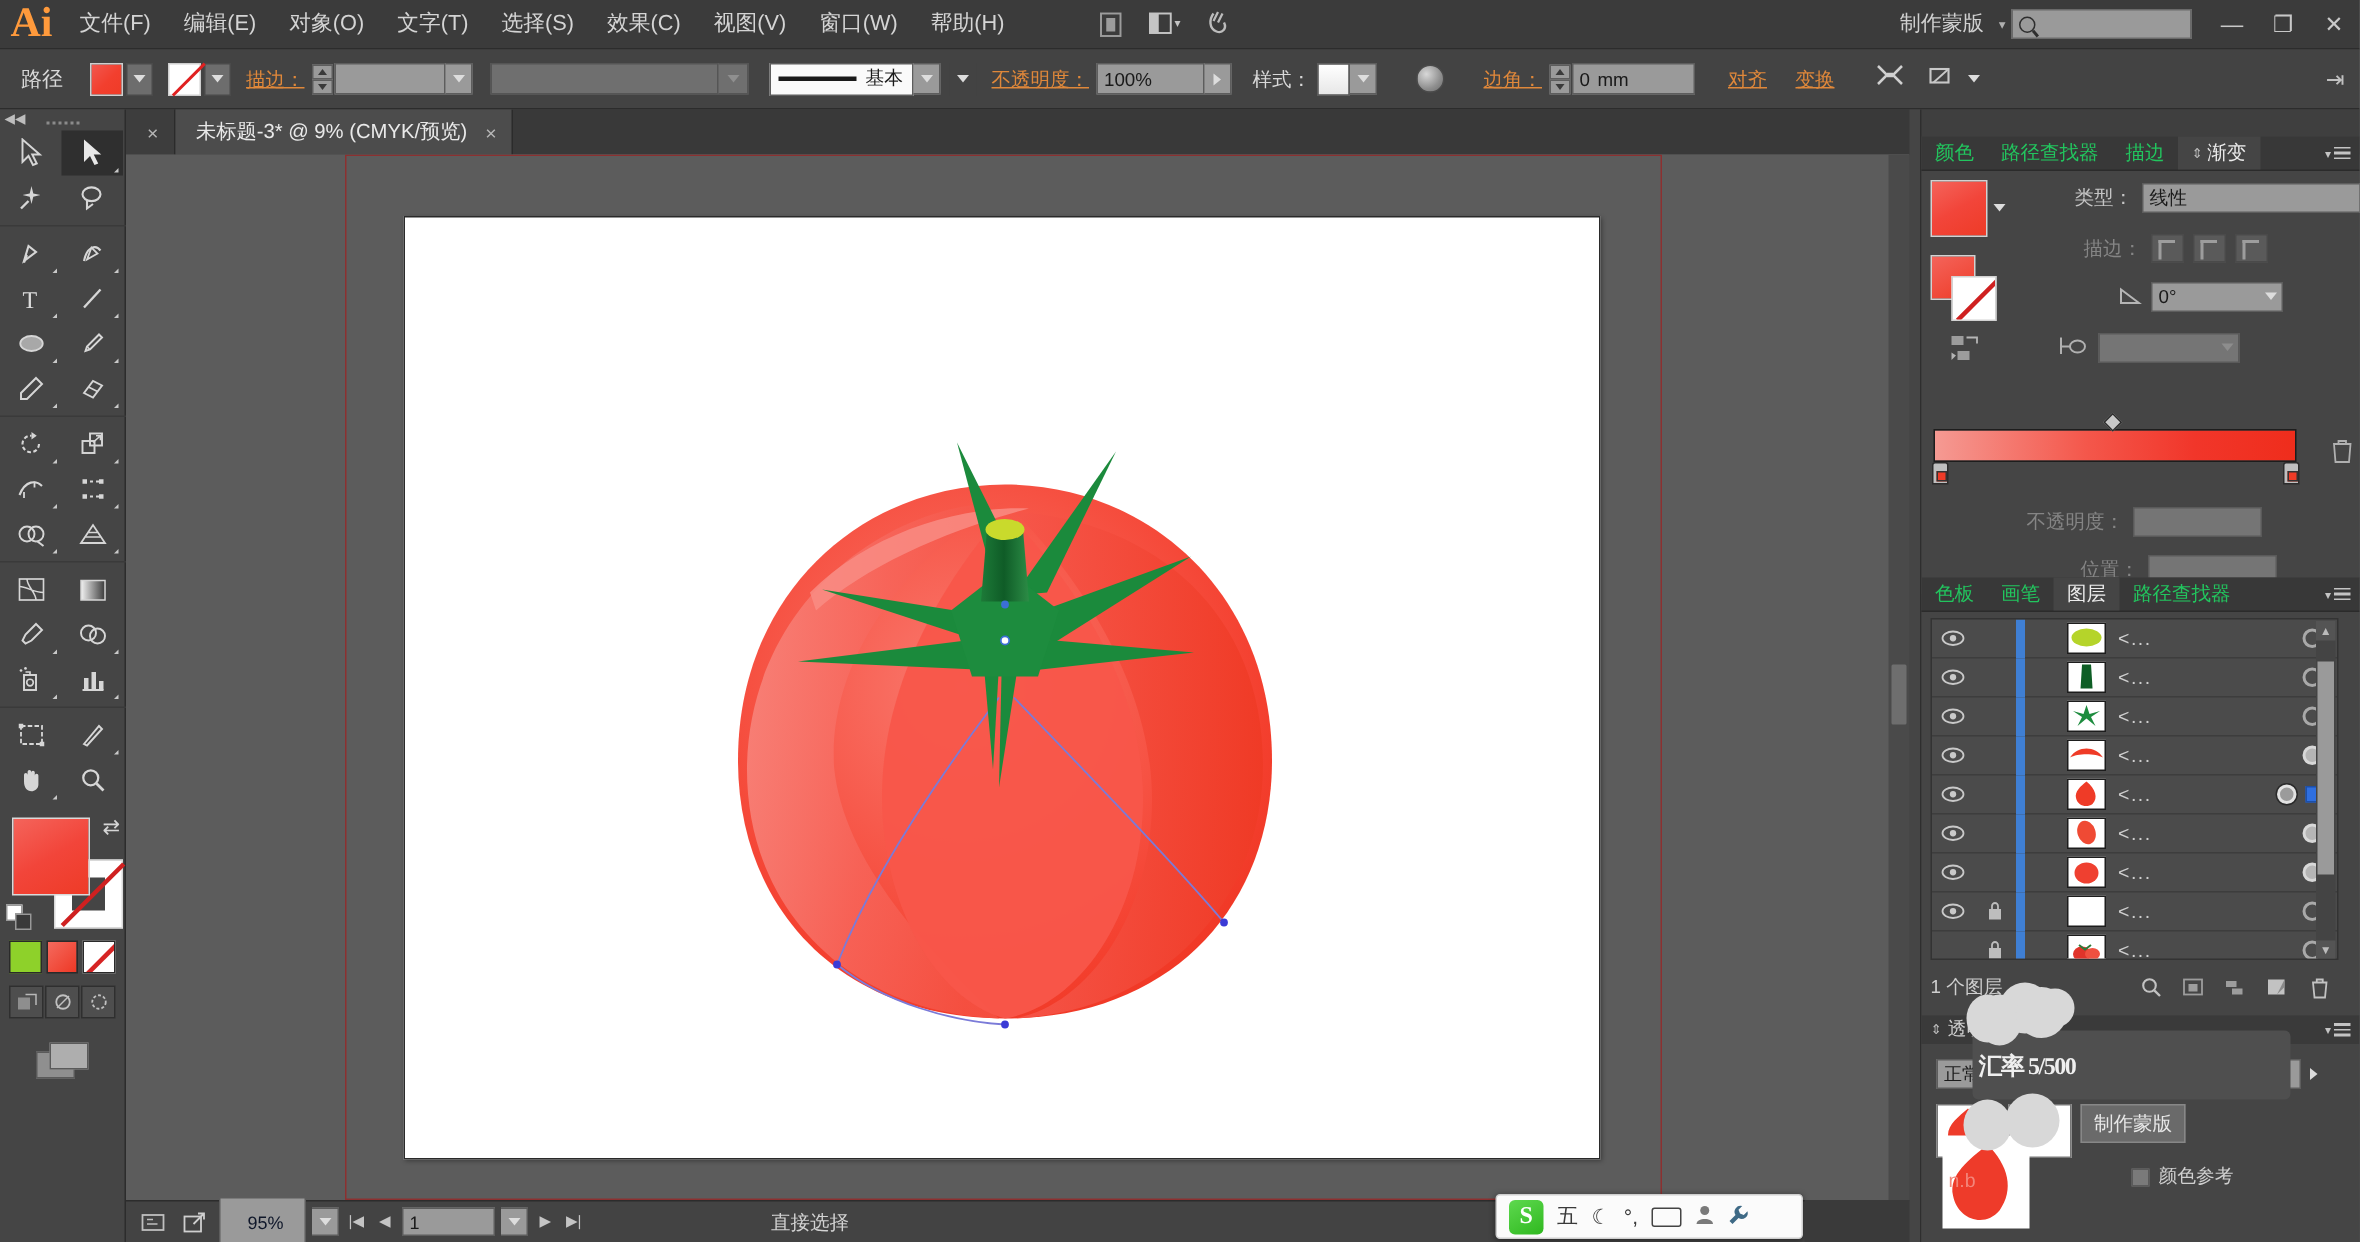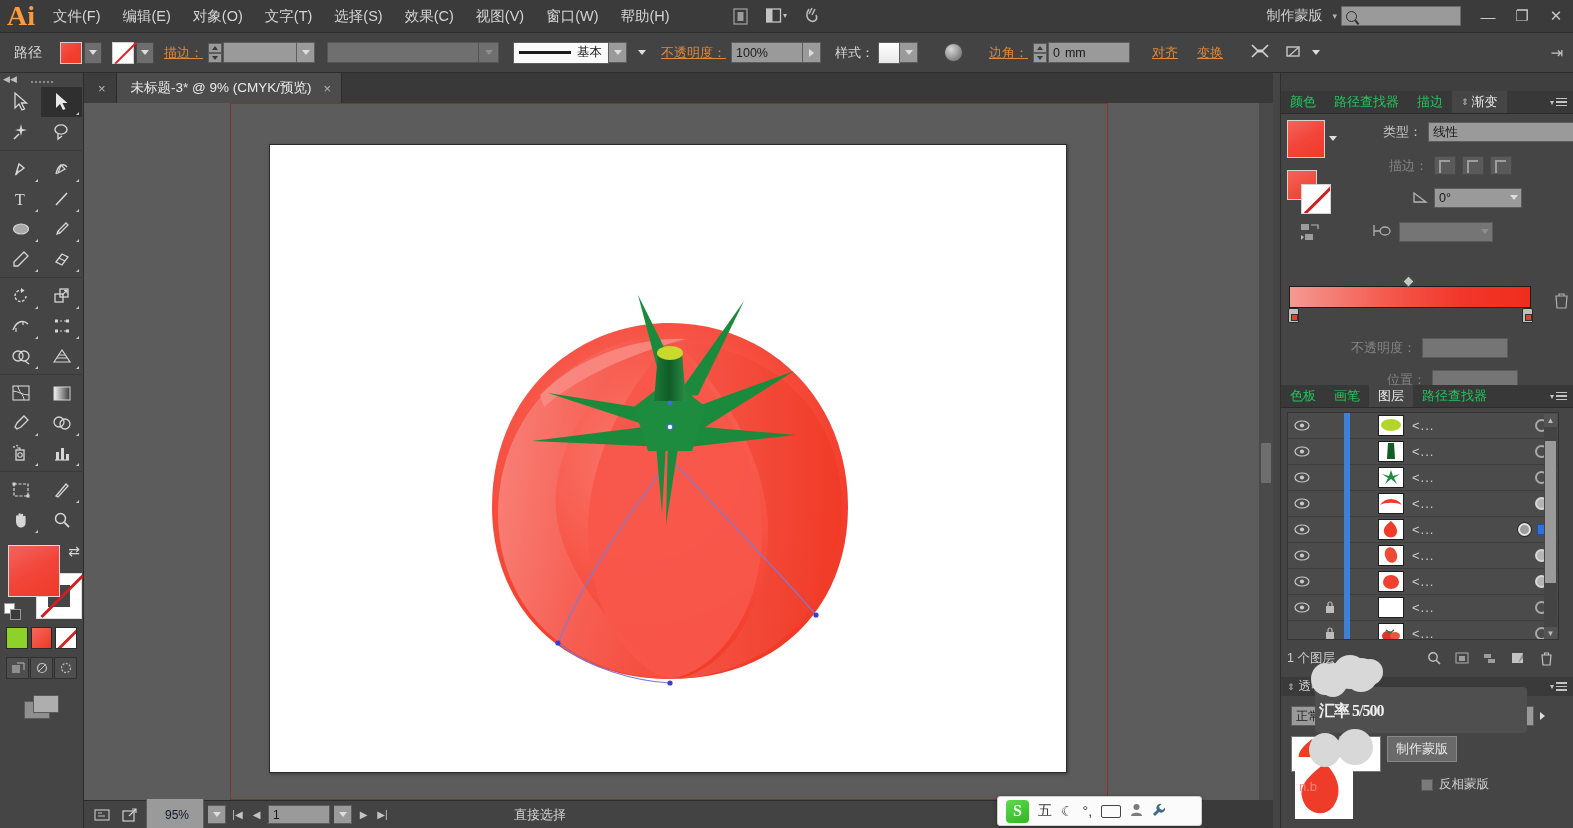--- a/index.html
+++ b/index.html
@@ -1262,21 +1262,21 @@
             <svg width="40" height="34" viewBox="0 0 40 34">
                 <path d="M20 2 C30 12 34 22 27 29 C20 35 9 31 7 22 C5 14 13 8 20 2 Z" fill="#ee3b2a"></path>
               </svg>
           </div>
           <div class="tp-thumb"></div>
           <button class="mask-btn">制作蒙版</button>
         </div>
 
         <div class="tp-row" style="padding-top:4px; padding-left:140px">
           <span class="chk"></span>
-          <span class="tp-chk-lbl">反相蒙版</span>
+          <span class="tp-chk-lbl">颜色参考</span>
         </div>
       </div>
 
       <div class="overlay-band" style="left:34px; top:10px; width:212px; height:46px; border-radius:4px;"></div>
       <div class="blob" style="left:30px; top:-14px; width:28px; height:32px;"></div>
       <div class="blob" style="left:52px; top:-22px; width:34px; height:34px;"></div>
       <div class="blob" style="left:76px; top:-18px; width:26px; height:26px;"></div>
       <div style="position:absolute; left:38px; top:24px; width:200px; height:22px; color:#efefef; font-size:16px; font-weight:bold; font-family:'Liberation Serif',serif; letter-spacing:-1px; overflow:hidden; white-space:nowrap">汇率 5/500</div>
       <div style="position:absolute; left:14px; top:80px; width:58px; height:62px; background:#ffffff; overflow:hidden">
         <svg width="58" height="62" viewBox="0 0 58 62">

